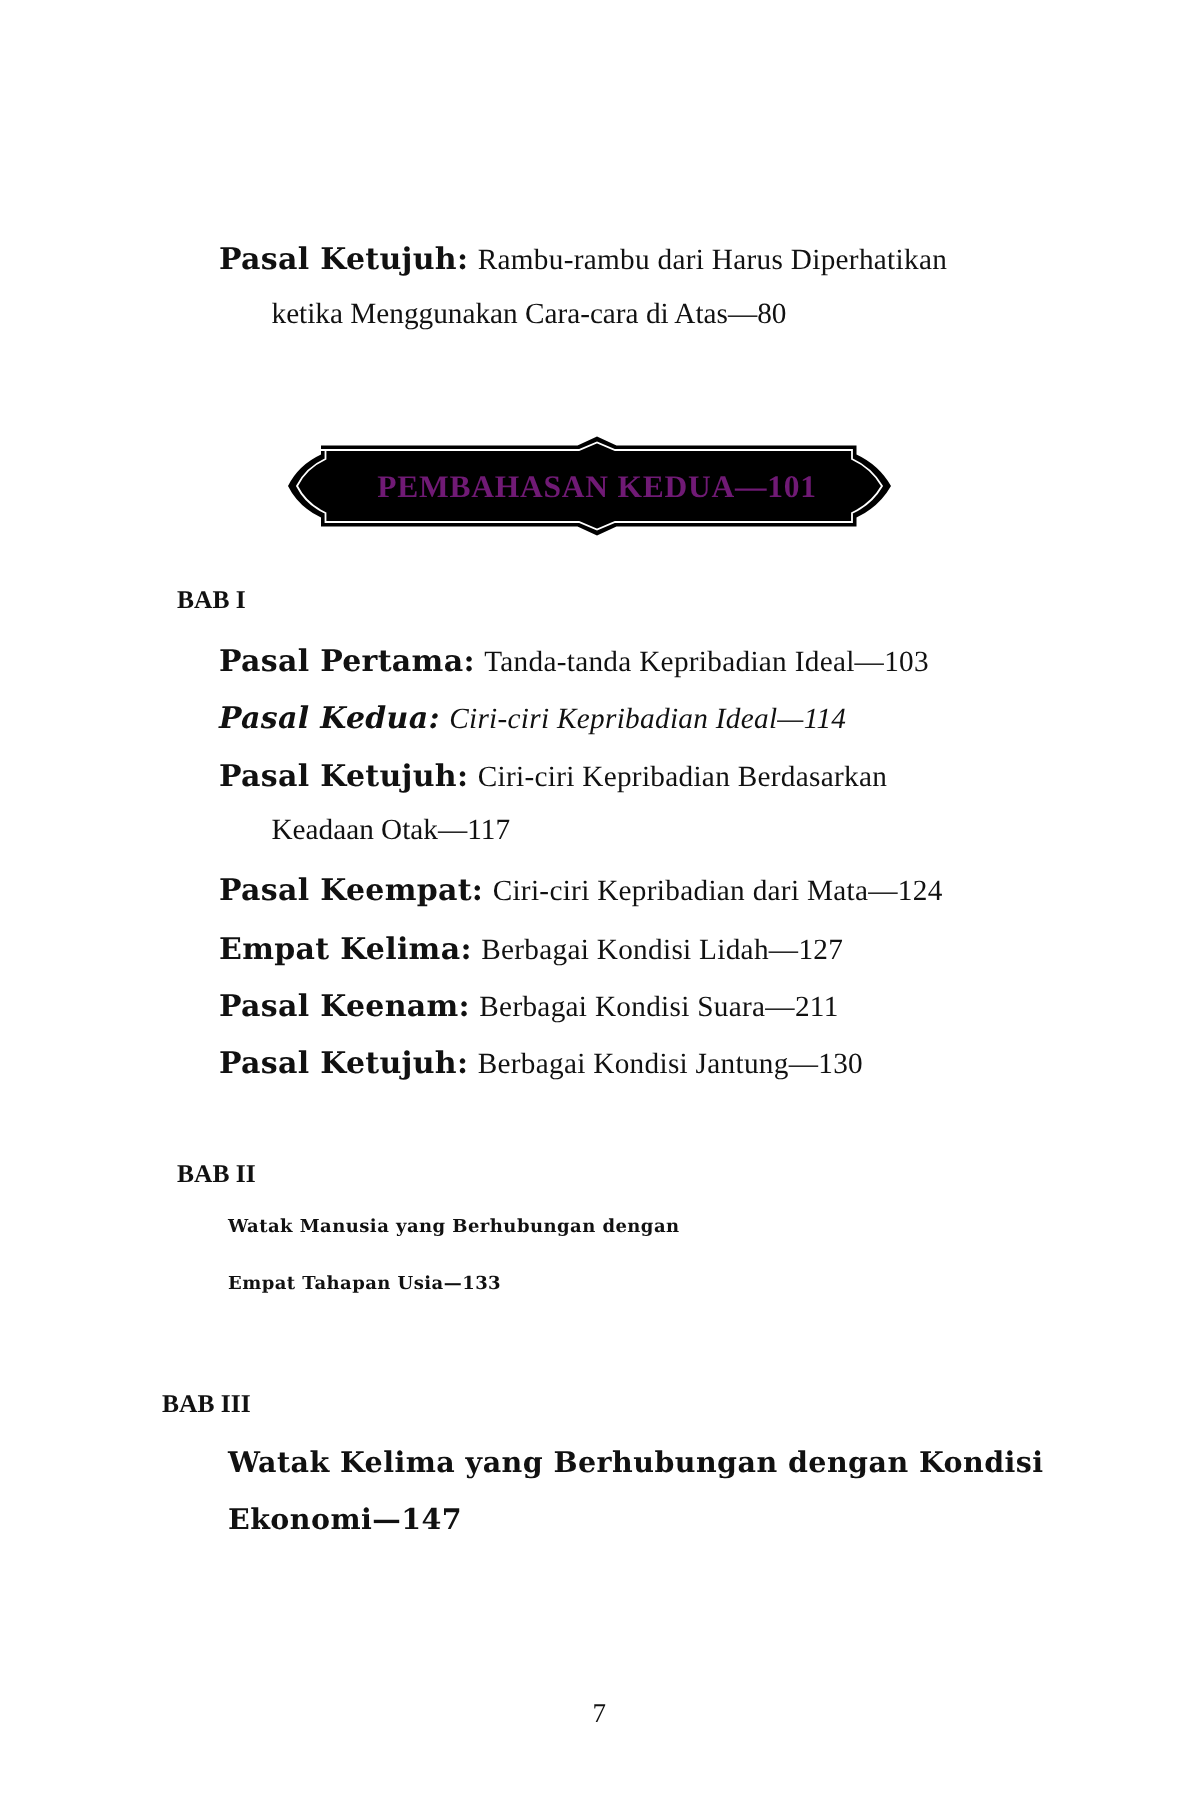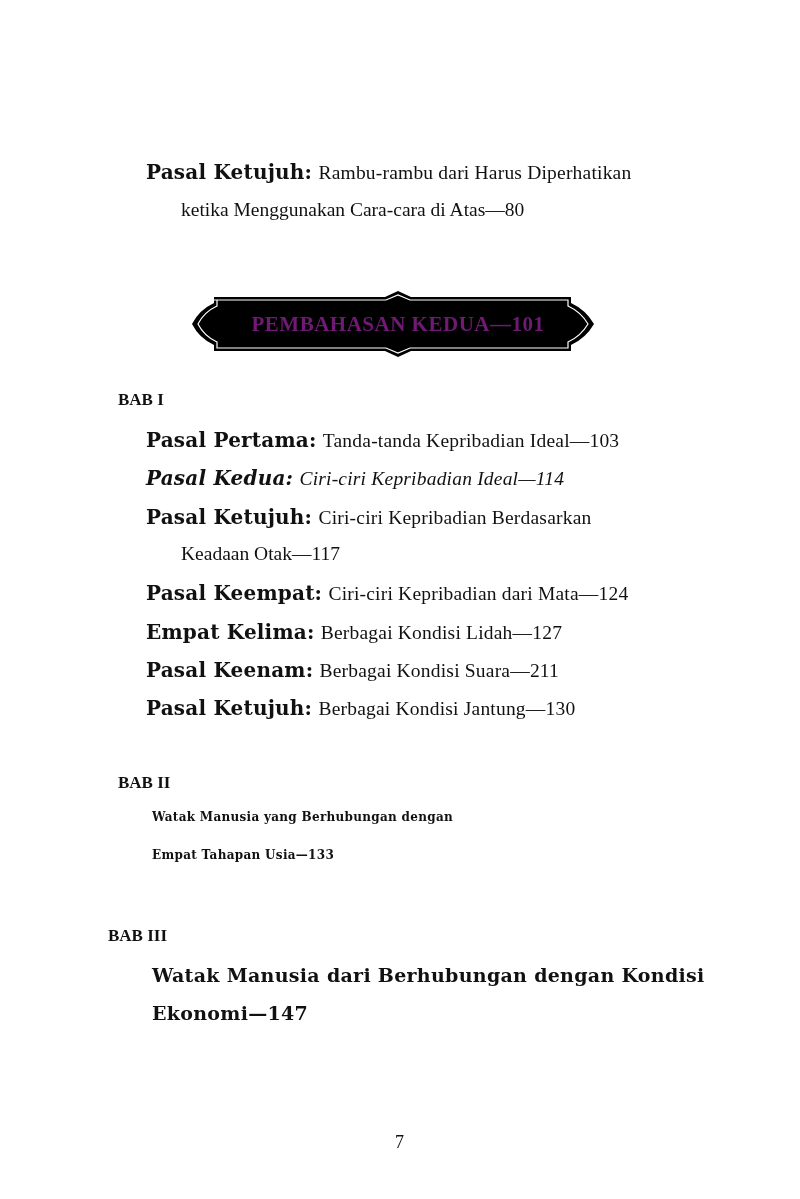--- a/index.html
+++ b/index.html
@@ -63,16 +63,16 @@
 <div class="abs pasal" style="left:146px; top:696px;">
   <b>Pasal Ketujuh:</b>
   <span class="t">Berbagai Kondisi Jantung—130</span>
 </div>
 
 <div class="abs bab" style="left:118px; top:773px;">BAB II</div>
 <div class="abs babtitle" style="left:152px; top:810px;">Watak Manusia yang Berhubungan dengan</div>
 <div class="abs babtitle" style="left:152px; top:848px;">Empat Tahapan Usia—133</div>
 
 <div class="abs bab" style="left:108px; top:926px;">BAB III</div>
-<div class="abs babtitle" style="left:152px; top:964px; font-size:19px;">Watak Manusia dari Berhubungan dengan Kondisi</div>
+<div class="abs babtitle" style="left:152px; top:964px; font-size:19px;">Watak Kelima yang Berhubungan dengan Kondisi</div>
 <div class="abs babtitle" style="left:152px; top:1002px; font-size:19px;">Ekonomi—147</div>
 
 <div class="abs pagenum" style="left:395px; top:1132px;">7</div>
 
 </body></html>

